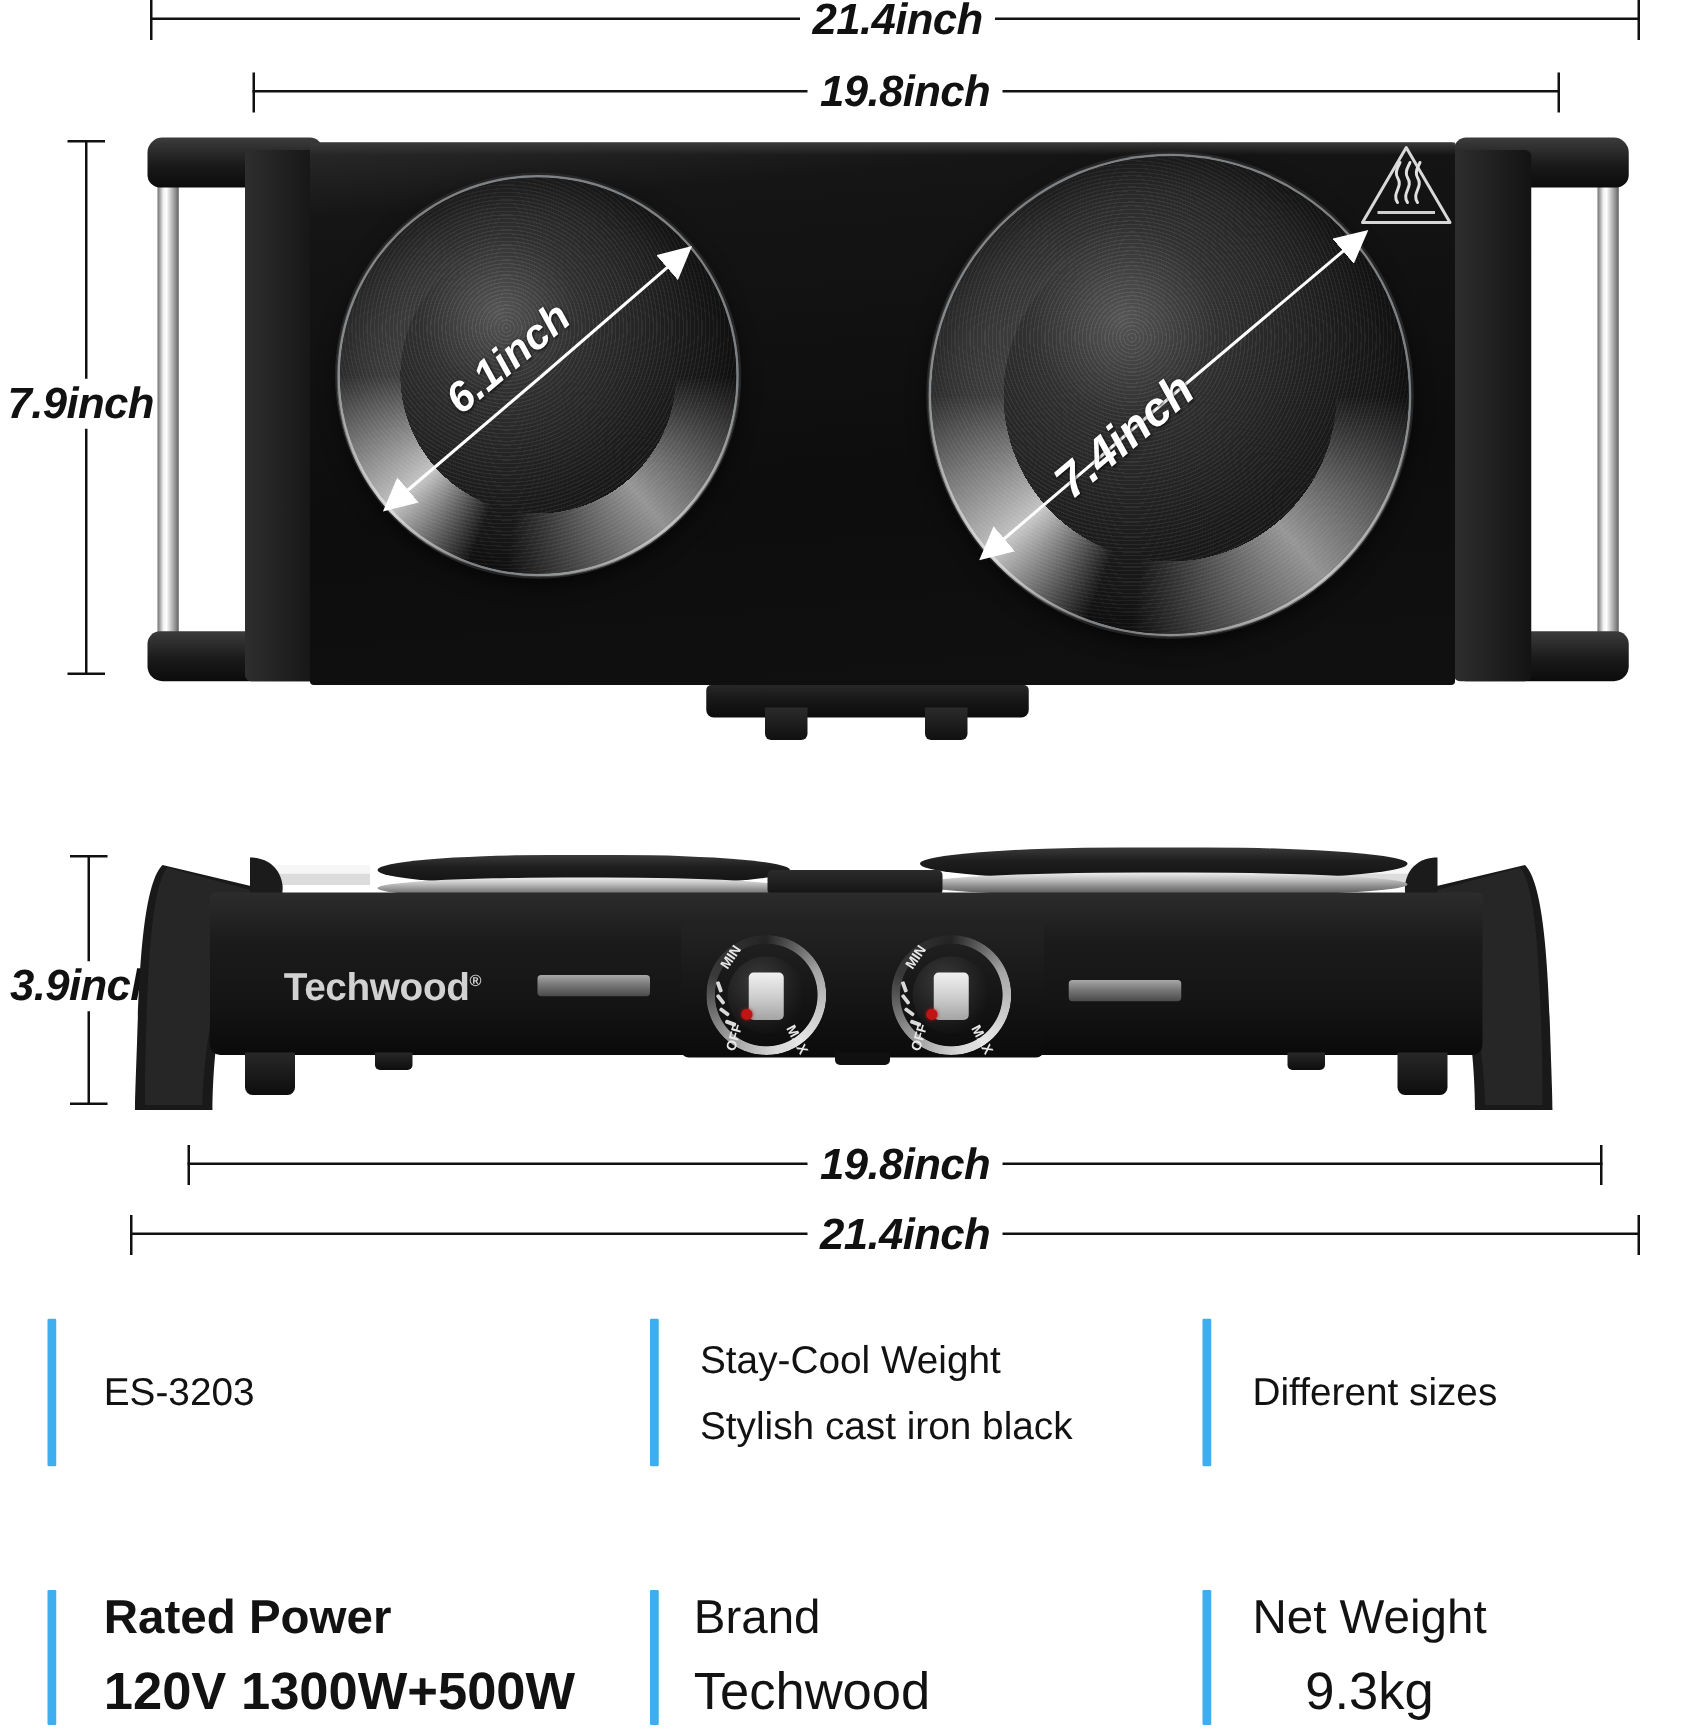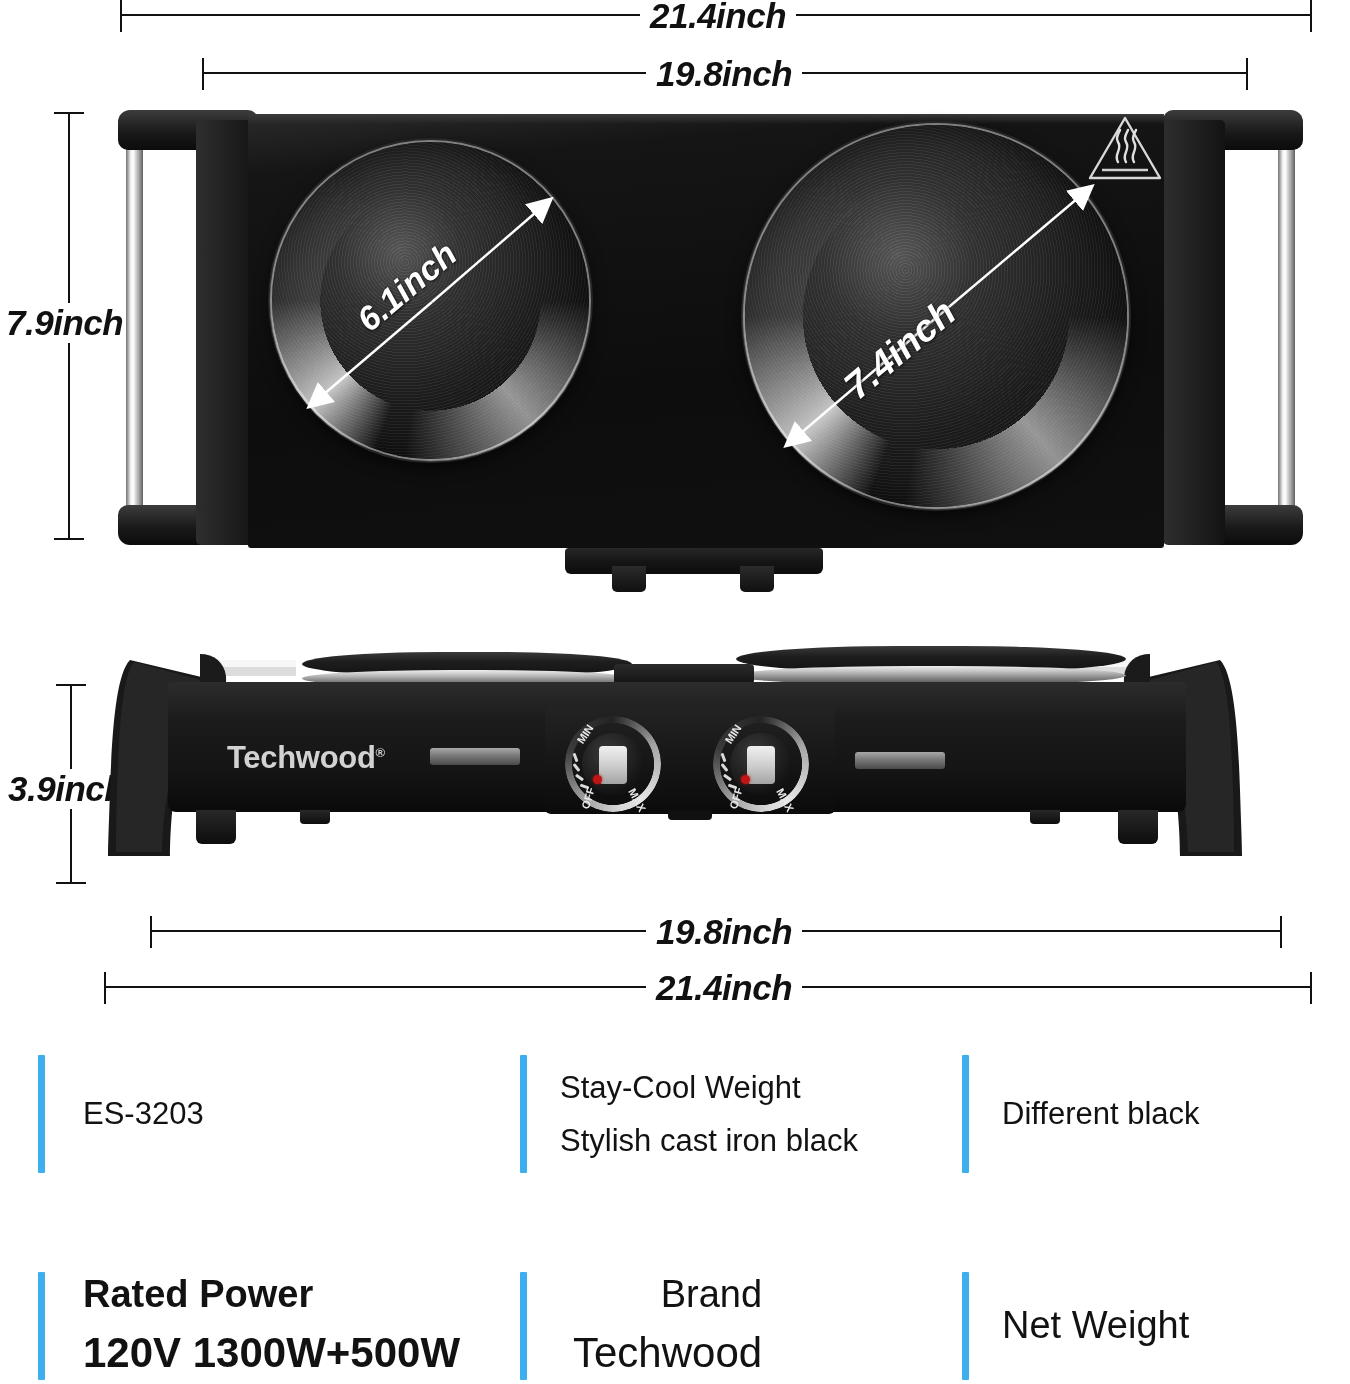--- a/index.html
+++ b/index.html
@@ -347,21 +347,21 @@
     <div class="ctrl-housing" style="left:565px; top:548px; width:258px; height:26px;"></div>
     <div class="ctrl-shaft" style="left:612px; top:566px; width:34px; height:26px;"></div>
     <div class="ctrl-shaft" style="left:740px; top:566px; width:34px; height:26px;"></div>
   </div>
 
   <div class="dimline vert" style="left:70px; top:684px; height:200px; width:2px;"></div>
   <div class="tick horiz" style="left:56px; top:684px; width:30px; height:2px;"></div>
   <div class="tick horiz" style="left:56px; top:882px; width:30px; height:2px;"></div>
   <div class="dimlabel" style="left:-2px; top:769px; font-size:35px;">3.9inch</div>
 
-  <div class="frontview" style="left:0; top:588px; width:1350px; height:300px;">
+  <div class="frontview" style="left:0; top:620px; width:1350px; height:300px;">
 
     <svg style="position:absolute; left:96px; top:52px;" width="200" height="230" viewBox="0 0 200 230">
       <path d="M34,20 C20,34 16,92 14,150 C13,182 12,204 12,216 L74,216 C74,196 76,150 86,112 C94,80 104,58 118,40 Z" fill="#191919"></path>
       <path d="M38,22 C26,36 23,92 21,150 C20,180 20,200 20,212 L66,212 C66,192 70,148 80,112 C88,82 98,60 112,42 Z" fill="#262626"></path>
       <rect x="106" y="20" width="110" height="16" rx="5" fill="#dcdcdc"></rect>
       <rect x="106" y="20" width="110" height="7" rx="3" fill="#f6f6f6"></rect>
       <path d="M104,14 C118,14 128,22 130,36 C131,48 126,58 116,62 L104,62 Z" fill="#1b1b1b"></path>
     </svg>
 
     <svg style="position:absolute; left:1054px; top:52px; transform: scaleX(-1);" width="200" height="230" viewBox="0 0 200 230">
@@ -445,40 +445,41 @@
     <div class="accent" style="height:118px;"></div>
     <div class="spec-text" style="height:118px; padding-left:33px;">
       <div class="spec-line spec-plain">Stay-Cool Weight</div>
       <div class="spec-line spec-plain">Stylish cast iron black</div>
     </div>
   </div>
 
   <div class="spec" style="left:962px; top:1055px; height:118px;">
     <div class="accent" style="height:118px;"></div>
     <div class="spec-text" style="height:118px; padding-left:33px;">
-      <div class="spec-line spec-plain">Different black</div>
+      <div class="spec-line spec-plain">Different sizes</div>
     </div>
   </div>
 
   <div class="spec" style="left:38px; top:1272px; height:108px;font-weight:bold;">
     <div class="accent" style="height:108px;"></div>
     <div class="spec-text" style="height:108px;">
       <div class="spec-line spec-title">Rated Power</div>
       <div class="spec-line spec-value">120V 1300W+500W</div>
     </div>
   </div>
 
   <div class="spec" style="left:520px; top:1272px; height:108px;">
     <div class="accent" style="height:108px;"></div>
-    <div class="spec-text" style="height:108px; padding-left:46px;text-align:right;">
+    <div class="spec-text" style="height:108px; padding-left:28px;">
       <div class="spec-line spec-title">Brand</div>
       <div class="spec-line spec-value">Techwood</div>
     </div>
   </div>
 
   <div class="spec" style="left:962px; top:1272px; height:108px;">
     <div class="accent" style="height:108px;"></div>
     <div class="spec-text" style="height:108px; padding-left:33px;align-items:center;">
       <div class="spec-line spec-title">Net Weight</div>
+      <div class="spec-line spec-value">9.3kg</div>
     </div>
   </div>
 
 </div>
 
 </body></html>

